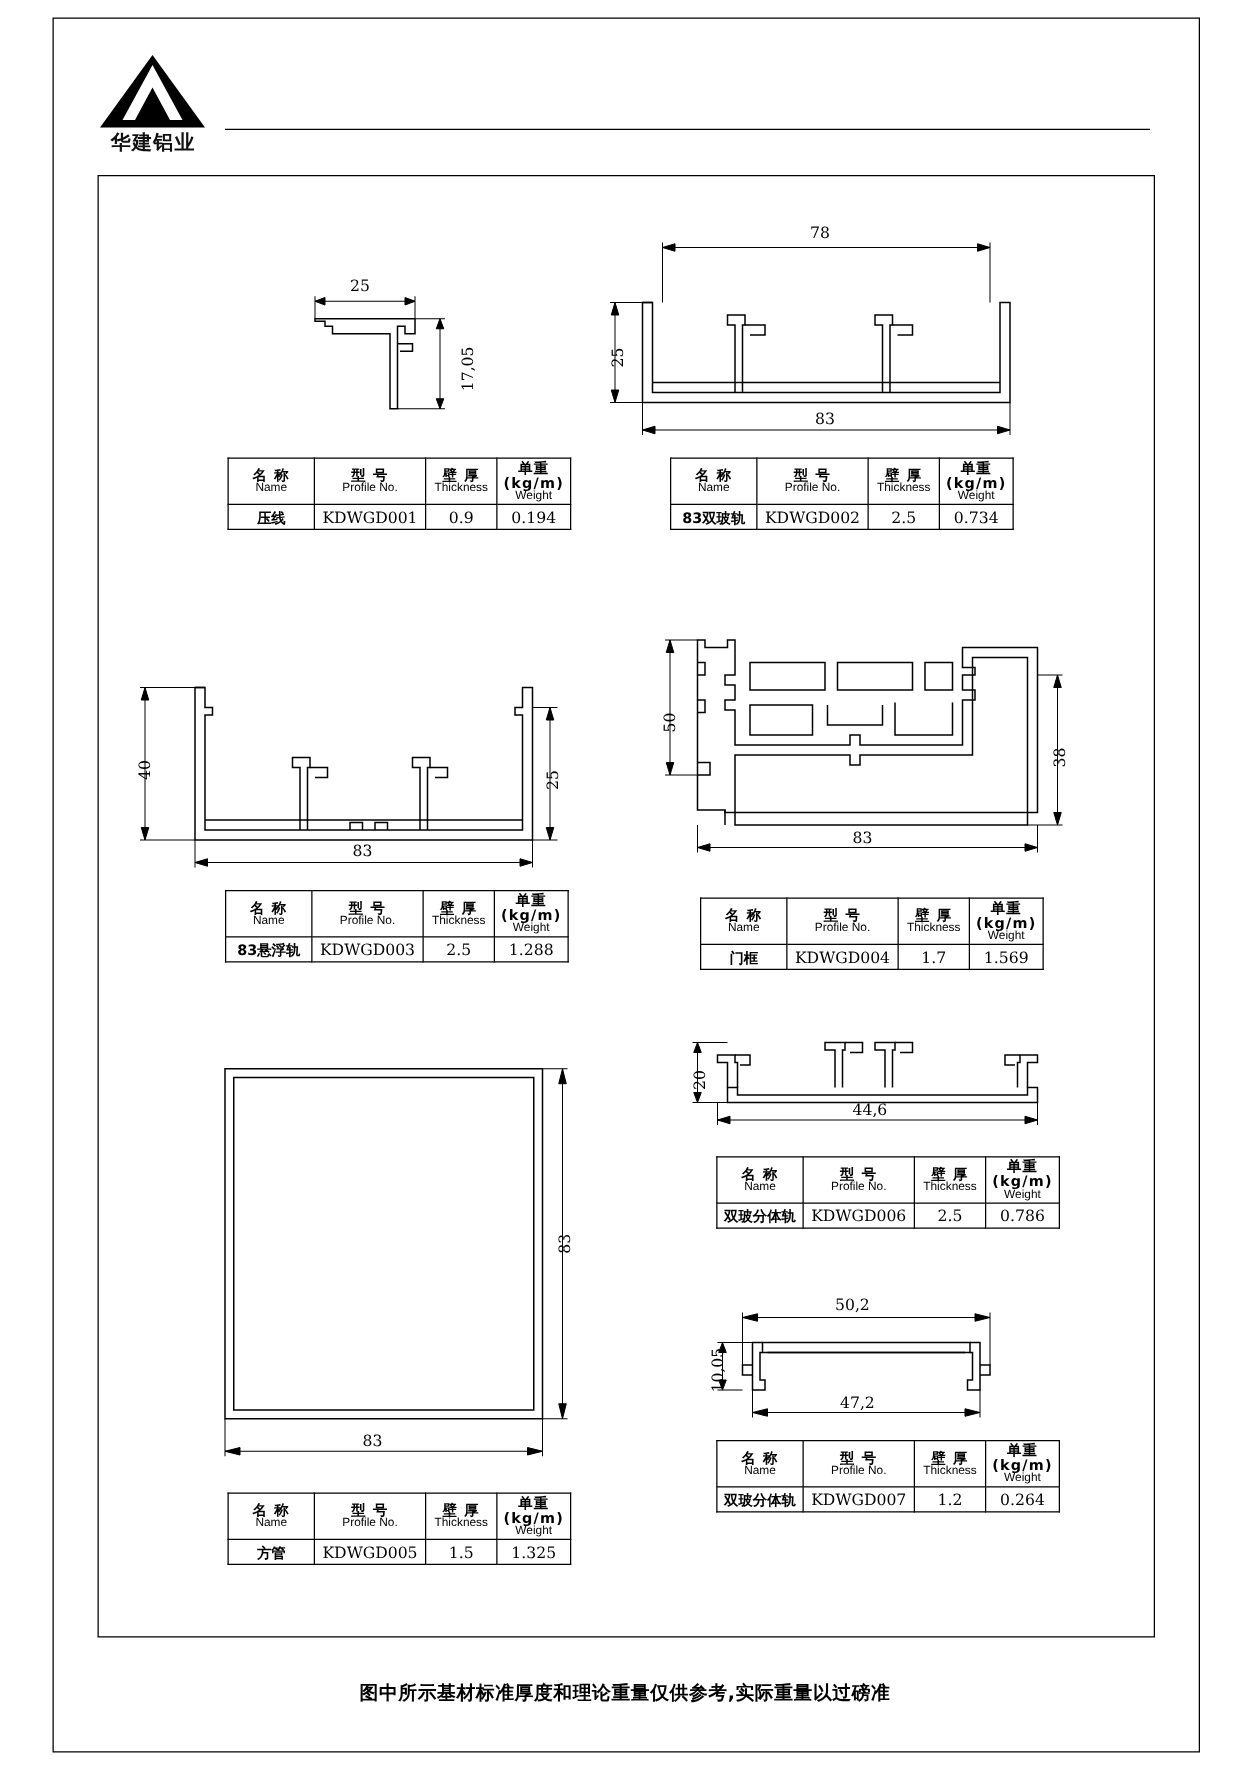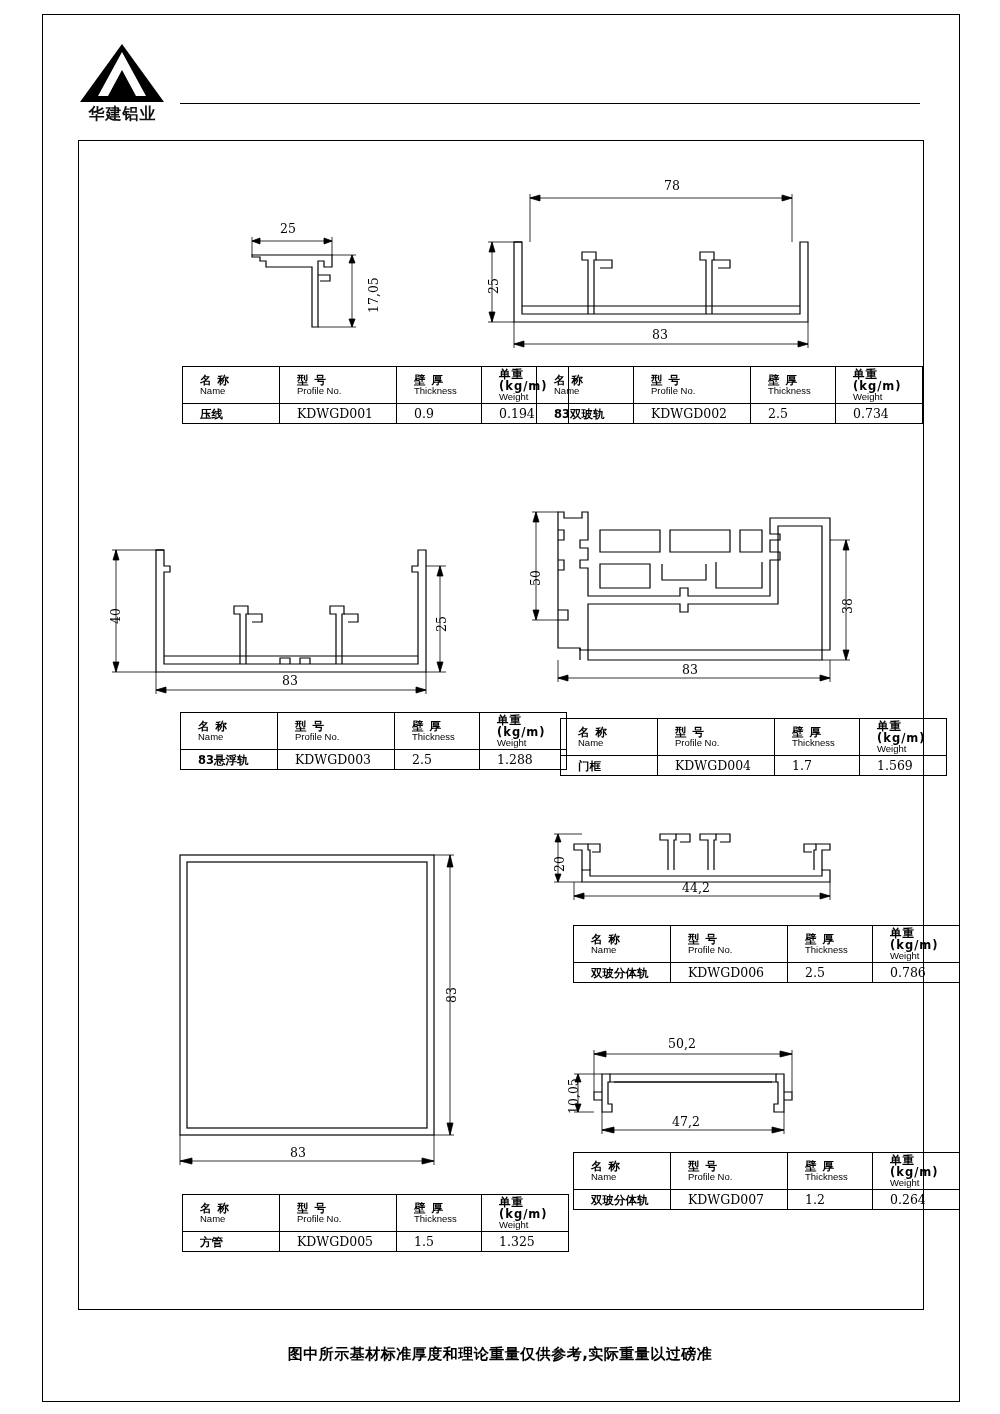--- a/index.html
+++ b/index.html
@@ -92,23 +92,23 @@
     font-family: "DejaVu Sans", sans-serif;
   }
   
   table.spec {
     position: absolute;
     border-collapse: collapse;
     font-family: "DejaVu Serif", serif;
   }
   table.spec td {
     border: 1px solid #000;
-    text-align: left;
+    text-align: center;
     vertical-align: middle;
-    padding: 1px 17px;
+    padding: 1px 3px;
     line-height: 1.05;
   }
   table.spec .hdr {
     height: 26px;
   }
   table.spec .hdr .cn {
     font-size: 11.5px;
     font-weight: bold;
     letter-spacing: 1px;
     display: block;
@@ -259,21 +259,21 @@
       </g>
 
       <g stroke="#000" stroke-width="0.8">
         <line x1="-8" y1="60" x2="-8" y2="140"></line>
         <line x1="-12" y1="60" x2="14" y2="60"></line>
         <line x1="-12" y1="140" x2="14" y2="140"></line>
         <polygon points="-8,60 -11,70 -5,70" fill="#000"></polygon>
         <polygon points="-8,140 -11,130 -5,130" fill="#000"></polygon>
       </g>
     </svg>
-    <div class="dim-txt" style="left:148px; top:-4px;margin-left:16px;">78</div>
+    <div class="dim-txt" style="left:148px; top:-4px;">78</div>
     <div class="dim-txt" style="left:152px; top:145px;">83</div>
     <div class="dim-txt vert" style="left:-14px; top:112px;">25</div>
   </div>
 
   <table class="spec" style="left:536px; top:366px;">
     <tbody>
         <tr class="hdr">
       <td class="c-name">
             <span class="cn">名 称</span>
             <span class="en">Name</span>
@@ -492,21 +492,21 @@
 
       <g stroke="#000" stroke-width="0.8">
         <line x1="26" y1="76" x2="282" y2="76"></line>
         <line x1="26" y1="62" x2="26" y2="80"></line>
         <line x1="282" y1="62" x2="282" y2="80"></line>
         <polygon points="26,76 36,73 36,79" fill="#000"></polygon>
         <polygon points="282,76 272,73 272,79" fill="#000"></polygon>
       </g>
     </svg>
     <div class="dim-txt vert" style="left:4px; top:52px;">20</div>
-    <div class="dim-txt" style="left:134px; top:60px;">44,2</div>
+    <div class="dim-txt" style="left:134px; top:60px;">44,6</div>
   </div>
 
   <table class="spec" style="left:573px; top:925px;">
     <tbody>
         <tr class="hdr">
       <td class="c-name">
             <span class="cn">名 称</span>
             <span class="en">Name</span>
           </td>
       <td class="c-no">

